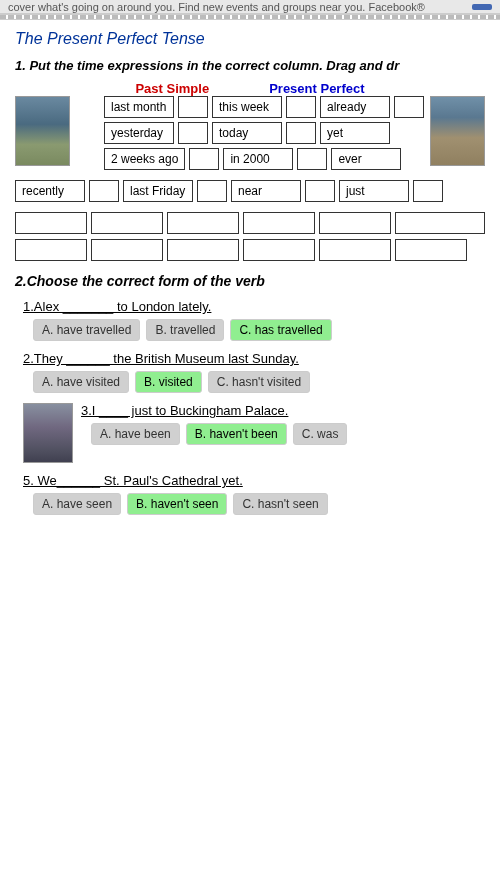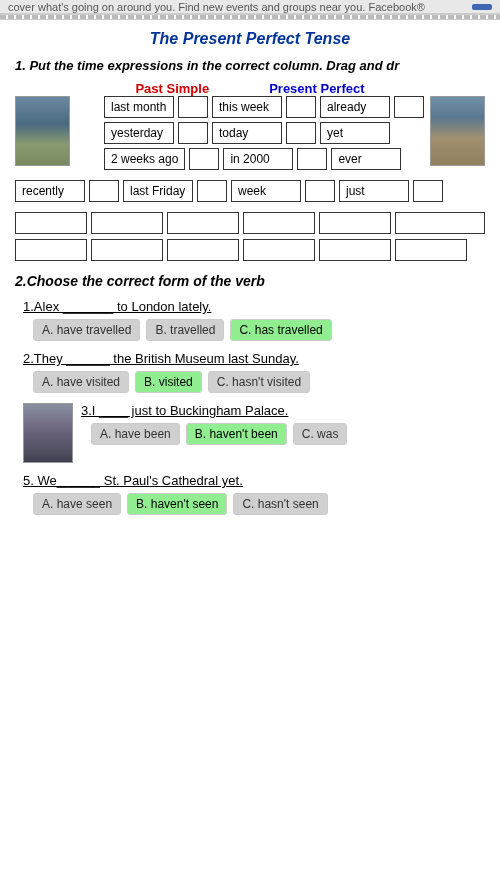--- a/index.html
+++ b/index.html
@@ -40,23 +40,22 @@
       border-top: 1px solid #ccc;
       border-bottom: 1px solid #ccc;
       margin: 0;
     }
 
     .main-content {
       padding: 10px 15px;
     }
 
     .page-title {
-      text-align: center;
       font-size: 16px;
-      font-weight: bold;
+      font-weight: normal;
       color: #003399;
       margin-bottom: 10px;
       font-style: italic;
     }
 
     .section-title {
       font-style: italic;
       font-weight: bold;
       font-size: 13px;
       margin-bottom: 8px;
@@ -285,21 +284,21 @@
     <div class="tower-img">
       <div class="img-inner"></div>
     </div>
   </div>
 
   <div class="recently-row">
     <div class="word-box">recently</div>
     <div class="word-box blank"></div>
     <div class="word-box">last Friday</div>
     <div class="word-box blank"></div>
-    <div class="word-box">week</div>
+    <div class="word-box">near</div>
     <div class="word-box blank"></div>
     <div class="word-box">just</div>
     <div class="word-box blank"></div>
   </div>
 
   <div class="drag-area">
     <div class="drag-row">
       <div class="drag-box"></div>
       <div class="drag-box"></div>
       <div class="drag-box"></div>

